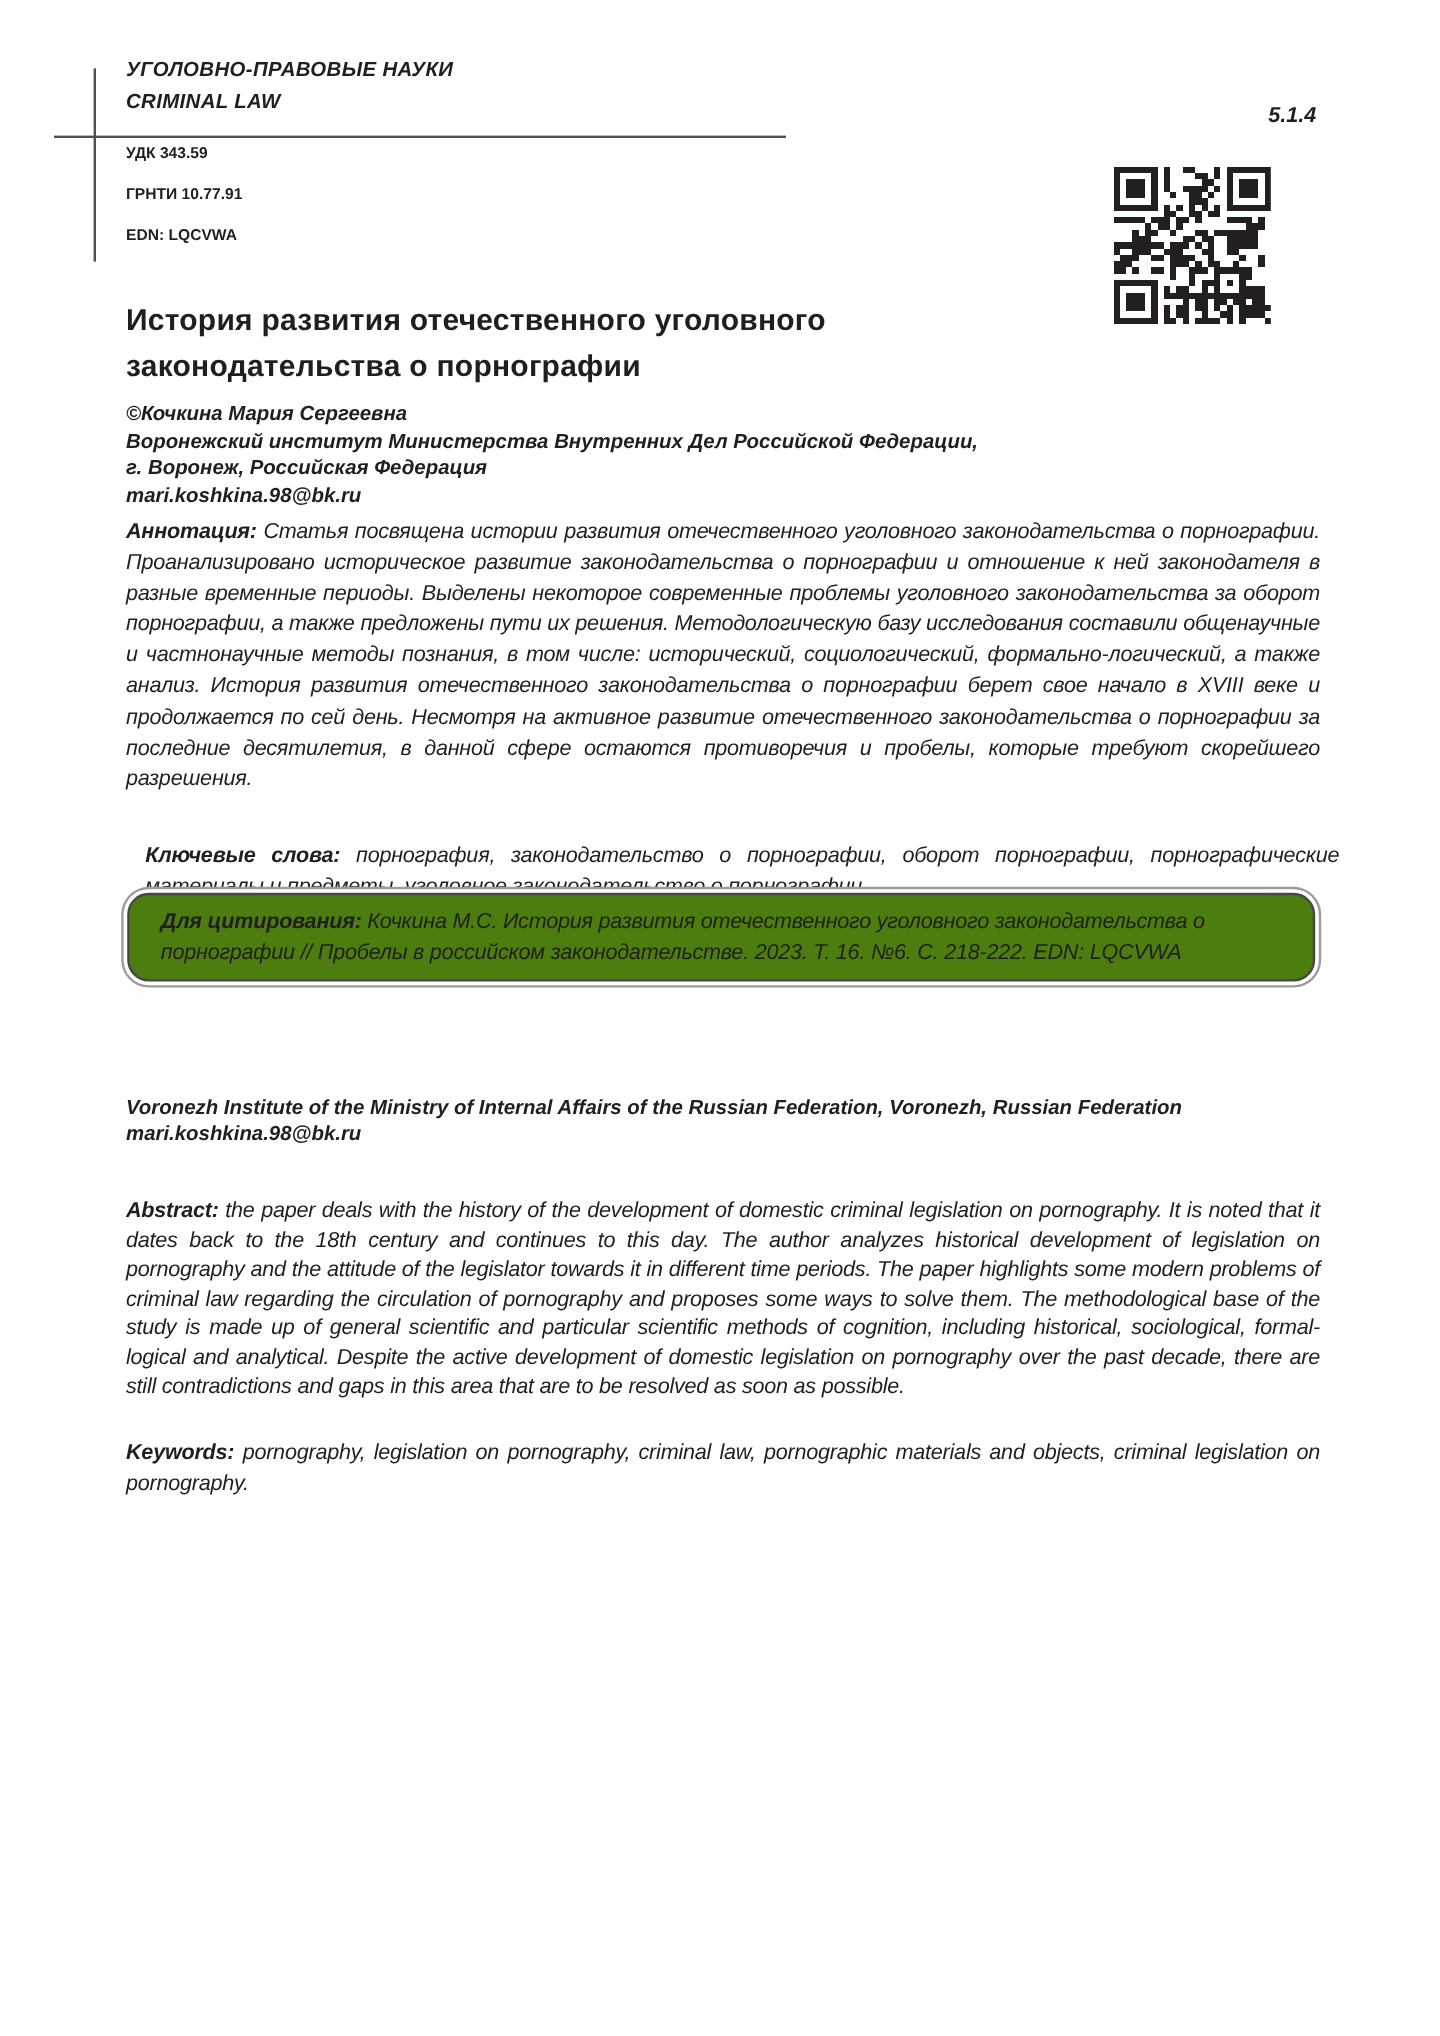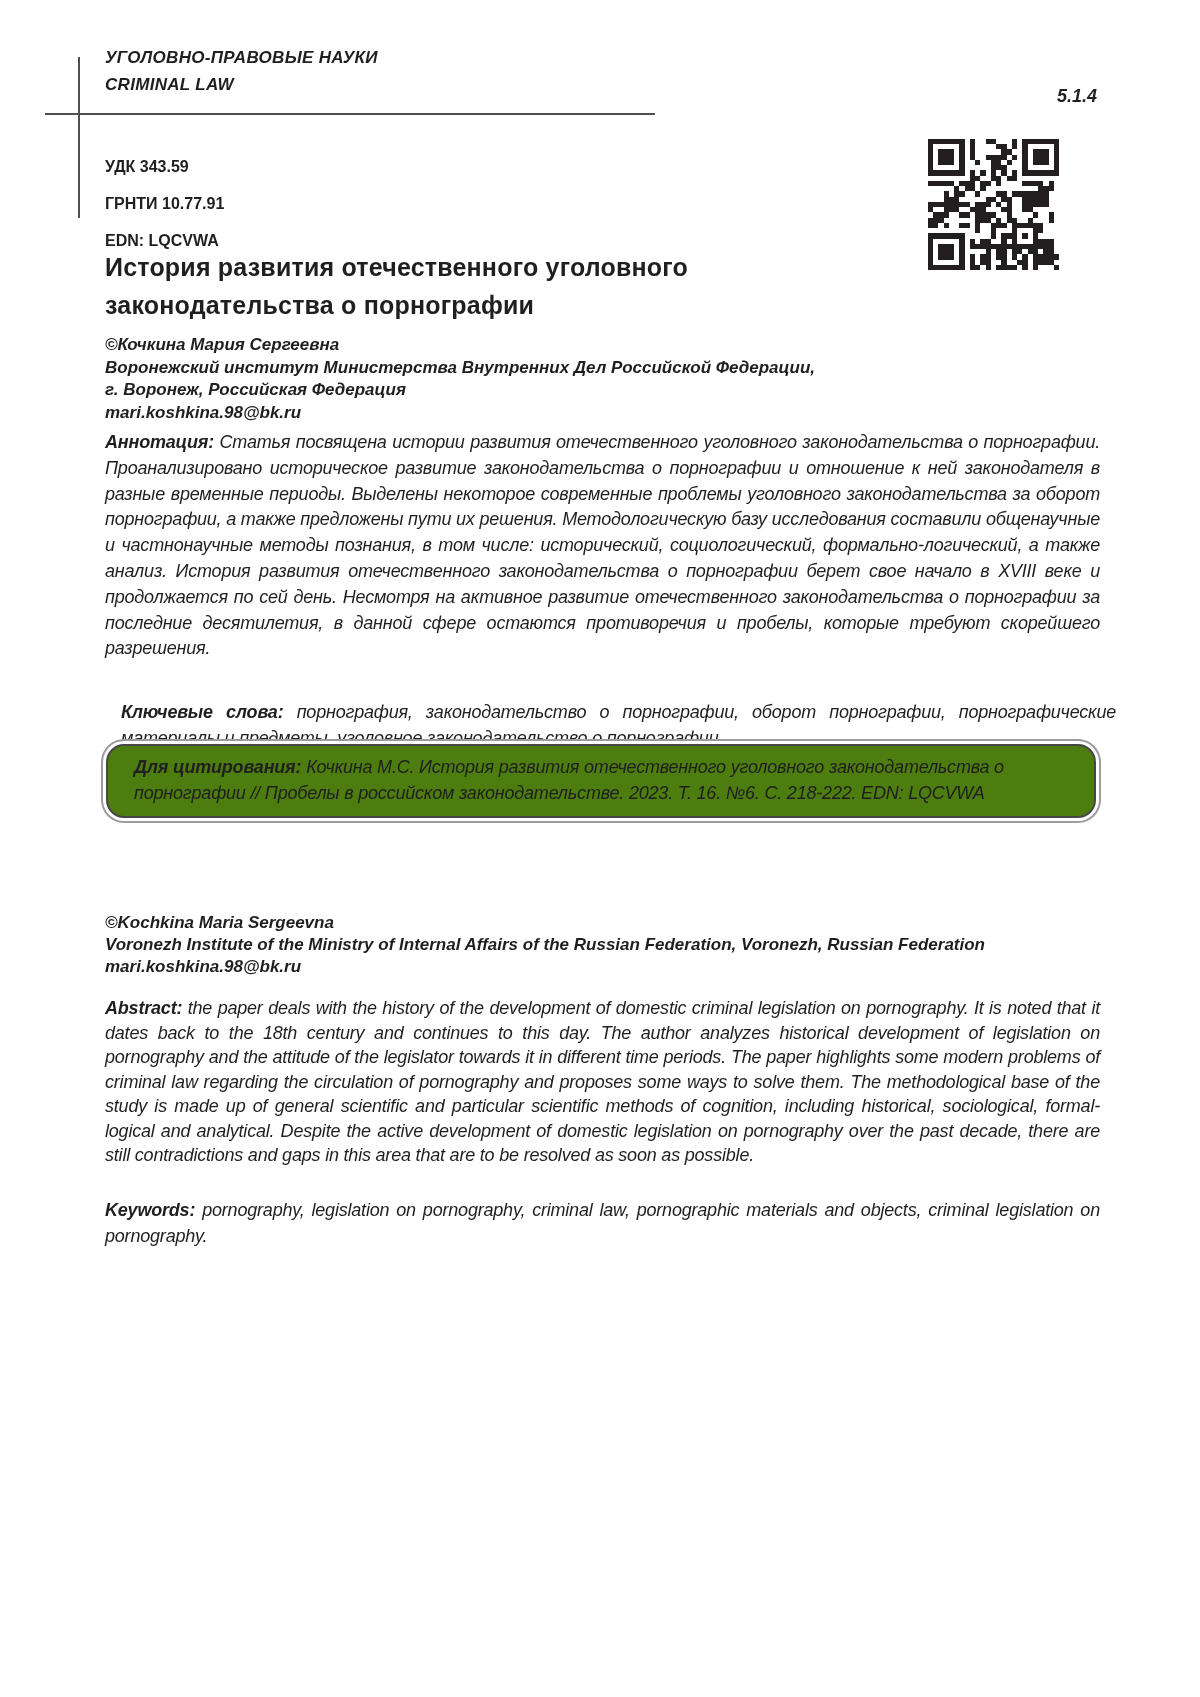--- a/index.html
+++ b/index.html
@@ -12,21 +12,21 @@
   
   .rule-top{left:45px;top:113px;width:610px;height:2px;background:#4f4f4f;}
   .rule-footer{left:45px;top:1581px;width:1115px;height:2px;background:#4f4f4f;}
   .vline{width:2px;background:#4f4f4f;left:78px;}
   .vline.top{top:57px;height:161px;}
   .vline.bottom{top:1428px;height:185px;}
   
   .rubric{left:105px;top:44px;font-size:17px;font-weight:bold;font-style:italic;line-height:27px;letter-spacing:.3px;}
   .spec-code{left:900px;top:50px;width:197px;text-align:right;font-size:18px;font-weight:bold;font-style:italic;margin-top:36px;}
   
-  .codes{left:105px;top:120px;font-size:16px;font-weight:bold;margin-top:38px;}
+  .codes{left:105px;top:120px;font-size:13px;font-weight:bold;}
   .codes div{margin-bottom:19px;}
   
   .qr{left:928px;top:139px;width:131px;height:131px;}
   
   .ru-title{left:105px;top:248px;width:700px;font-size:25px;font-weight:bold;line-height:38px;letter-spacing:.2px;}
   .authors{left:105px;top:334px;font-size:17px;font-weight:bold;font-style:italic;line-height:22.5px;}
   .body-par{left:105px;top:430px;width:995px;font-size:18px;font-style:italic;line-height:25.8px;text-align:justify;letter-spacing:-.2px;}
   .lbl{font-weight:bold;}
   .kw-ru{top:684px;}
   .cite-box{
@@ -409,21 +409,20 @@
   </div>
 
   <p class="abs body-par" style="margin:0;"><span class="lbl">Аннотация:</span> <span>Статья посвящена истории развития отечественного уголовного законодательства о порнографии. Проанализировано историческое развитие законодательства о порнографии и отношение к ней законодателя в разные временные периоды. Выделены некоторое современные проблемы уголовного законодательства за оборот порнографии, а также предложены пути их решения. Методологическую базу исследования составили общенаучные и частнонаучные методы познания, в том числе: исторический, социологический, формально-логический, а также анализ. История развития отечественного законодательства о порнографии берет свое начало в XVIII веке и продолжается по сей день. Несмотря на активное развитие отечественного законодательства о порнографии за последние десятилетия, в данной сфере остаются противоречия и пробелы, которые требуют скорейшего разрешения.</span></p>
 
   <p class="abs body-par kw-ru" style="margin:16px;"><span class="lbl">Ключевые слова:</span> <span>порнография, законодательство о порнографии, оборот порнографии, порнографические материалы и предметы, уголовное законодательство о порнографии.</span></p>
 
   <div class="abs cite-box cite-ru"><span class="lbl">Для цитирования:</span> <span>Кочкина М.С. История развития отечественного уголовного законодательства о порнографии // Пробелы в российском законодательстве. 2023. Т. 16. №6. С. 218-222. EDN: LQCVWA</span></div>
 
 
   <div class="abs authors authors-en">
-    <div>©Kochkina Maria Sergeevna</div>
     <div>Voronezh Institute of the Ministry of Internal Affairs of the Russian Federation, Voronezh, Russian Federation</div>
     <div>mari.koshkina.98@bk.ru</div>
   </div>
 
   <p class="abs body-par abstract-en" style="margin:0;"><span class="lbl">Abstract:</span> <span>the paper deals with the history of the development of domestic criminal legislation on pornography. It is noted that it dates back to the 18th century and continues to this day. The author analyzes historical development of legislation on pornography and the attitude of the legislator towards it in different time periods. The paper highlights some modern problems of criminal law regarding the circulation of pornography and proposes some ways to solve them. The methodological base of the study is made up of general scientific and particular scientific methods of cognition, including historical, sociological, formal-logical and analytical. Despite the active development of domestic legislation on pornography over the past decade, there are still contradictions and gaps in this area that are to be resolved as soon as possible.</span></p>
 
   <p class="abs body-par kw-en" style="margin:0;"><span class="lbl">Keywords:</span> <span>pornography, legislation on pornography, criminal law, pornographic materials and objects, criminal legislation on pornography.</span></p>
 
 
   <div class="abs footer-left">

